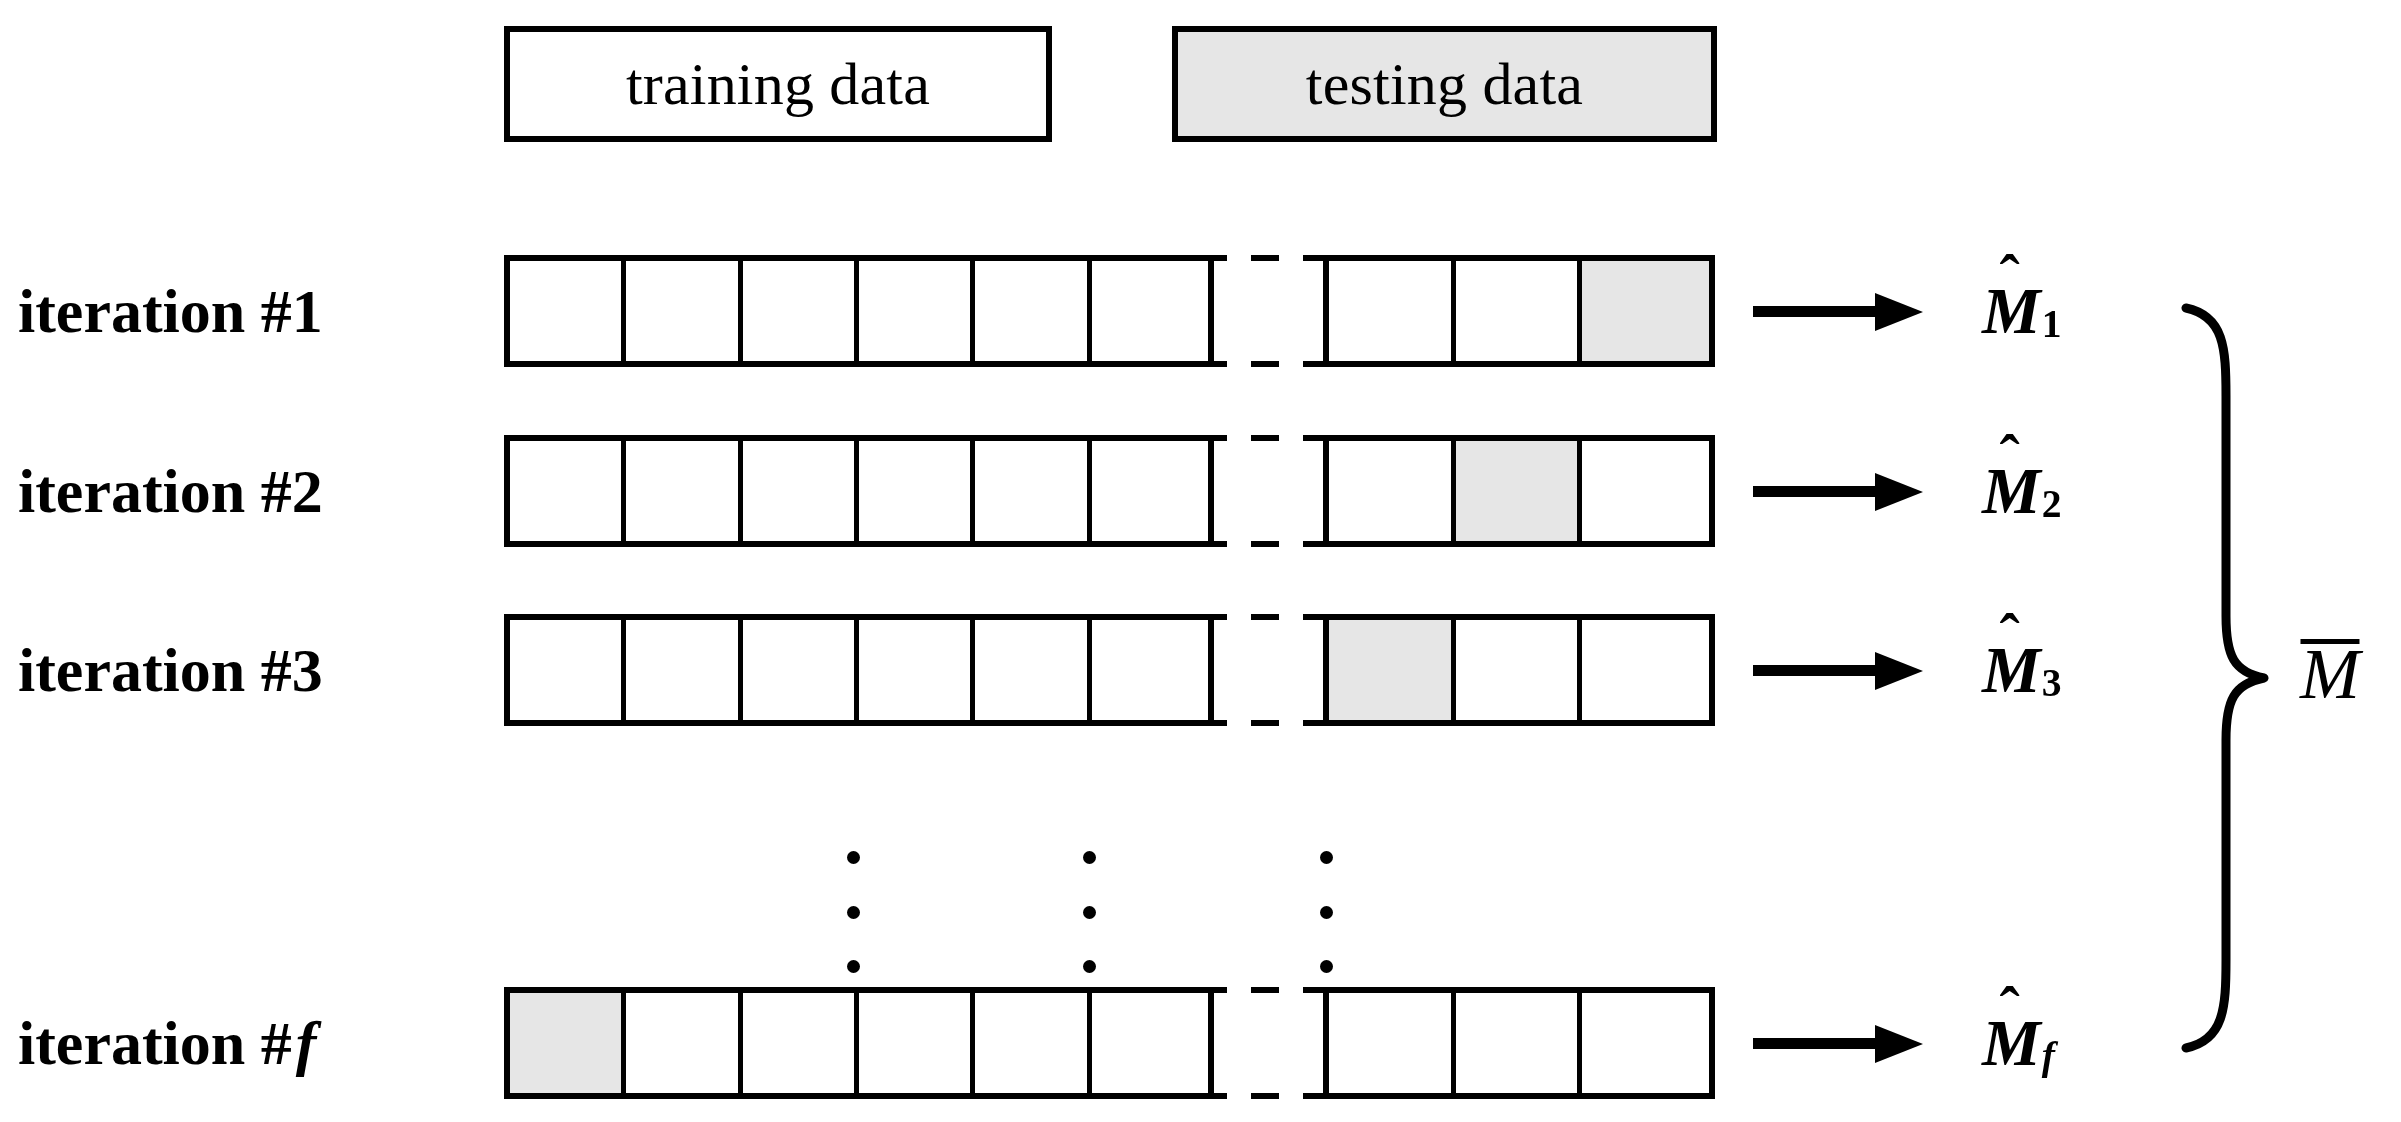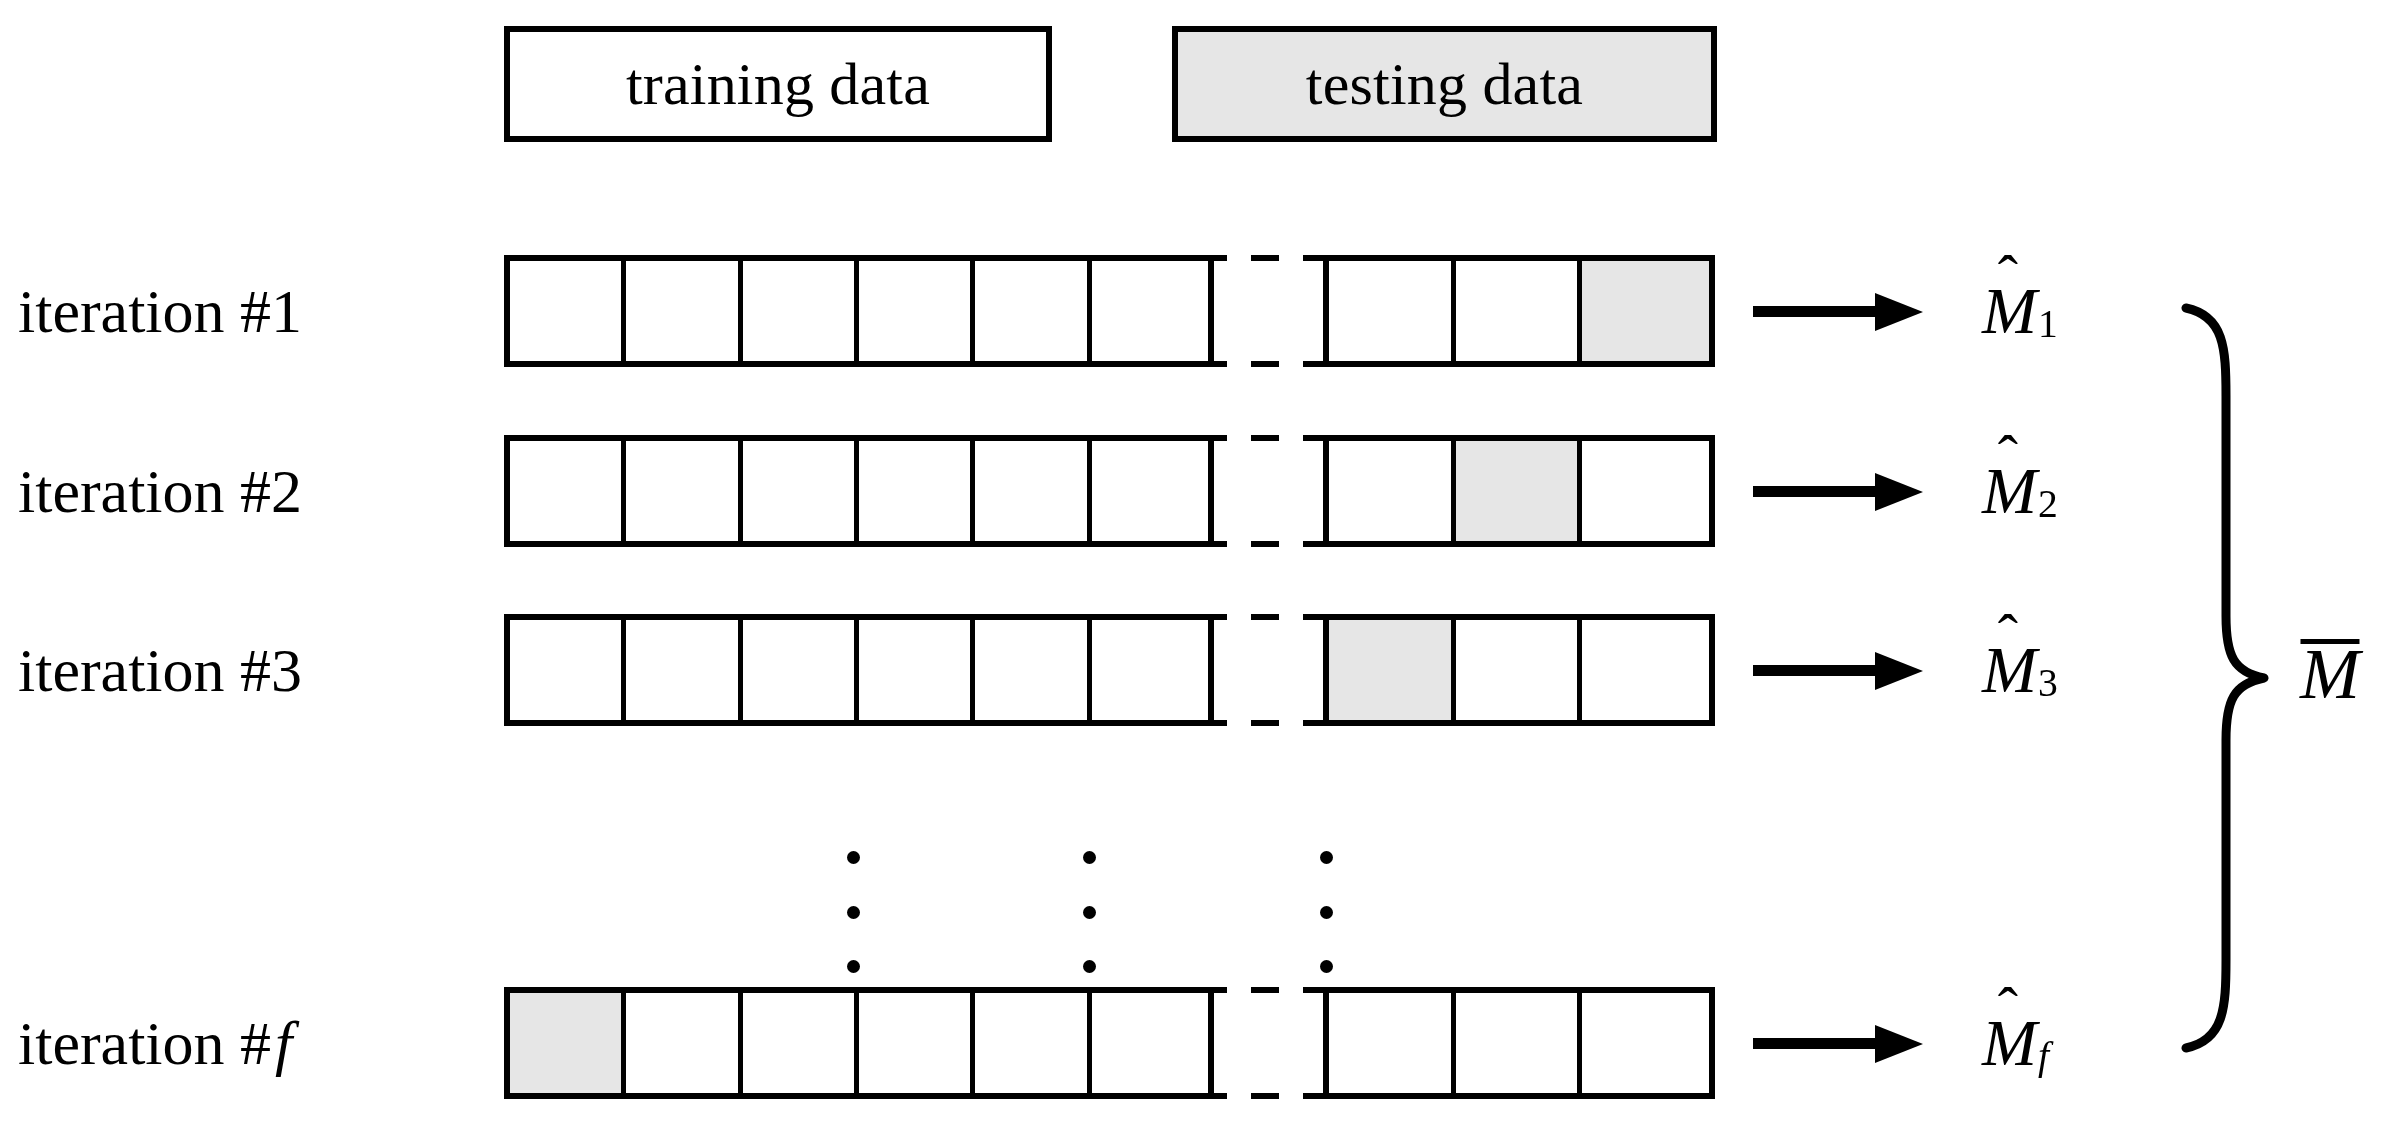--- a/index.html
+++ b/index.html
@@ -46,20 +46,21 @@
     background: #e6e6e6;
   }
   .legend-label { white-space: nowrap; }
 
   
   .row {
     position: absolute;
     left: 0;
     width: 2401px;
     height: 112px;
+    font-weight: bold;
   }
   .row-label {
     position: absolute;
     left: 18px;
     top: 0;
     height: 112px;
     width: 460px;
     display: flex;
     align-items: center;
     justify-content: flex-start;

